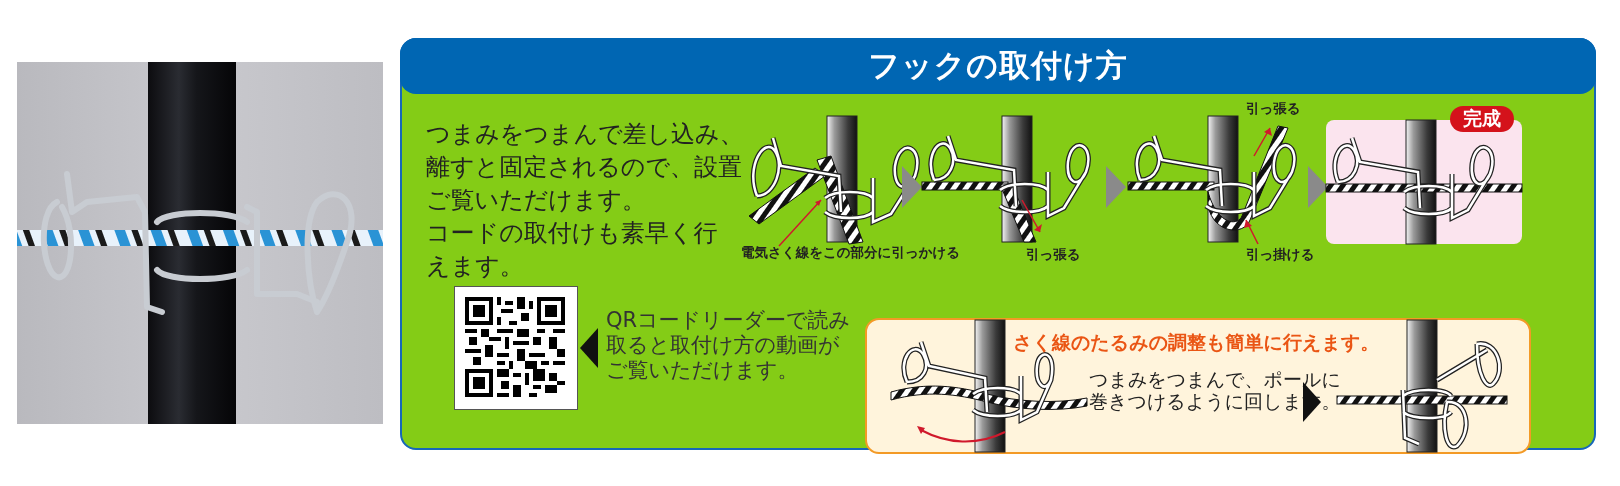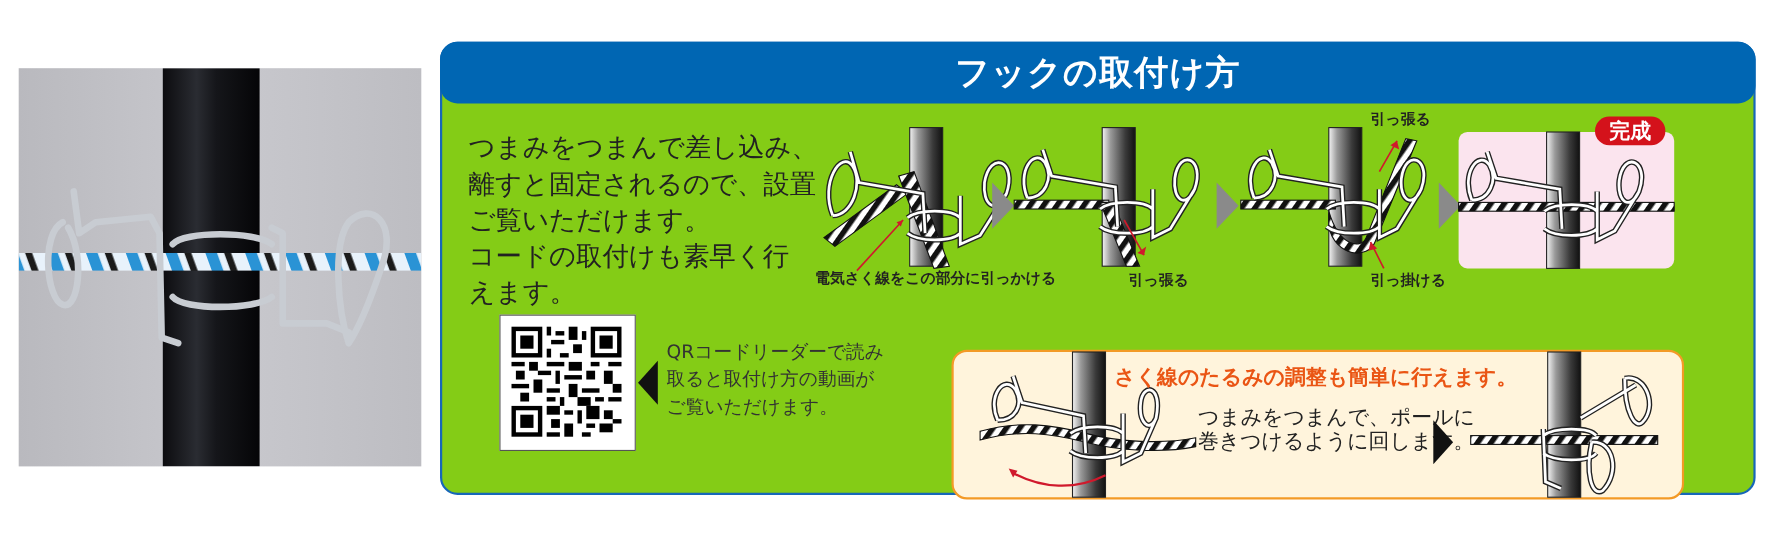--- a/index.html
+++ b/index.html
@@ -11,21 +11,21 @@
   .intro{position:absolute;left:24px;top:78px;width:300px;font-size:24px;line-height:33px;color:#222;}
   .intro div{white-space:nowrap;}
   .step{position:absolute;font-weight:bold;}
   .lbl{position:absolute;font-size:13.5px;color:#222;white-space:nowrap;}
   .lbl-top{position:absolute;font-size:13.5px;color:#222;white-space:nowrap;}
   .arrow-gray{position:absolute;width:0;height:0;border-top:21px solid transparent;border-bottom:21px solid transparent;border-left:20px solid #8a8a8a;}
   .done-bg{position:absolute;left:970px;top:120px;width:196px;height:124px;background:#fbe4ee;border-radius:8px;}
   .done-badge{position:absolute;left:1093px;top:103px;width:64px;height:26px;background:#d4121b;border-radius:13px;color:#fff;font-weight:bold;font-size:19px;display:flex;align-items:center;justify-content:center;}
   .qr-box{position:absolute;left:52px;top:246px;width:124px;height:124px;border:1.5px solid #555;background:#fff;box-sizing:border-box;}
   .qr-arrow{position:absolute;left:178px;top:288px;width:0;height:0;border-top:20px solid transparent;border-bottom:20px solid transparent;border-right:18px solid #111;}
-  .qr-text{position:absolute;left:204px;top:268px;font-size:17px;line-height:25px;color:#333;}
+  .qr-text{position:absolute;left:204px;top:268px;font-size:21px;line-height:25px;color:#333;}
   .qr-text div{white-space:nowrap;}
   .tip{position:absolute;left:463px;top:238px;width:666px;height:136px;background:#fff4dc;border:2px solid #f39a26;border-radius:14px;box-sizing:border-box;margin-top:40px;}
   .tip-title{position:absolute;left:146px;top:10px;font-size:19px;font-weight:bold;color:#ea5514;white-space:nowrap;}
   .tip-text{position:absolute;left:222px;top:48px;font-size:19px;line-height:22px;color:#222;}
   .tip-text div{white-space:nowrap;}
   .tip-arrow{position:absolute;left:436px;top:62px;width:0;height:0;border-top:20px solid transparent;border-bottom:20px solid transparent;border-left:18px solid #111;}
   svg{position:absolute;overflow:visible;}
 </style>
 </head>
 <body>

